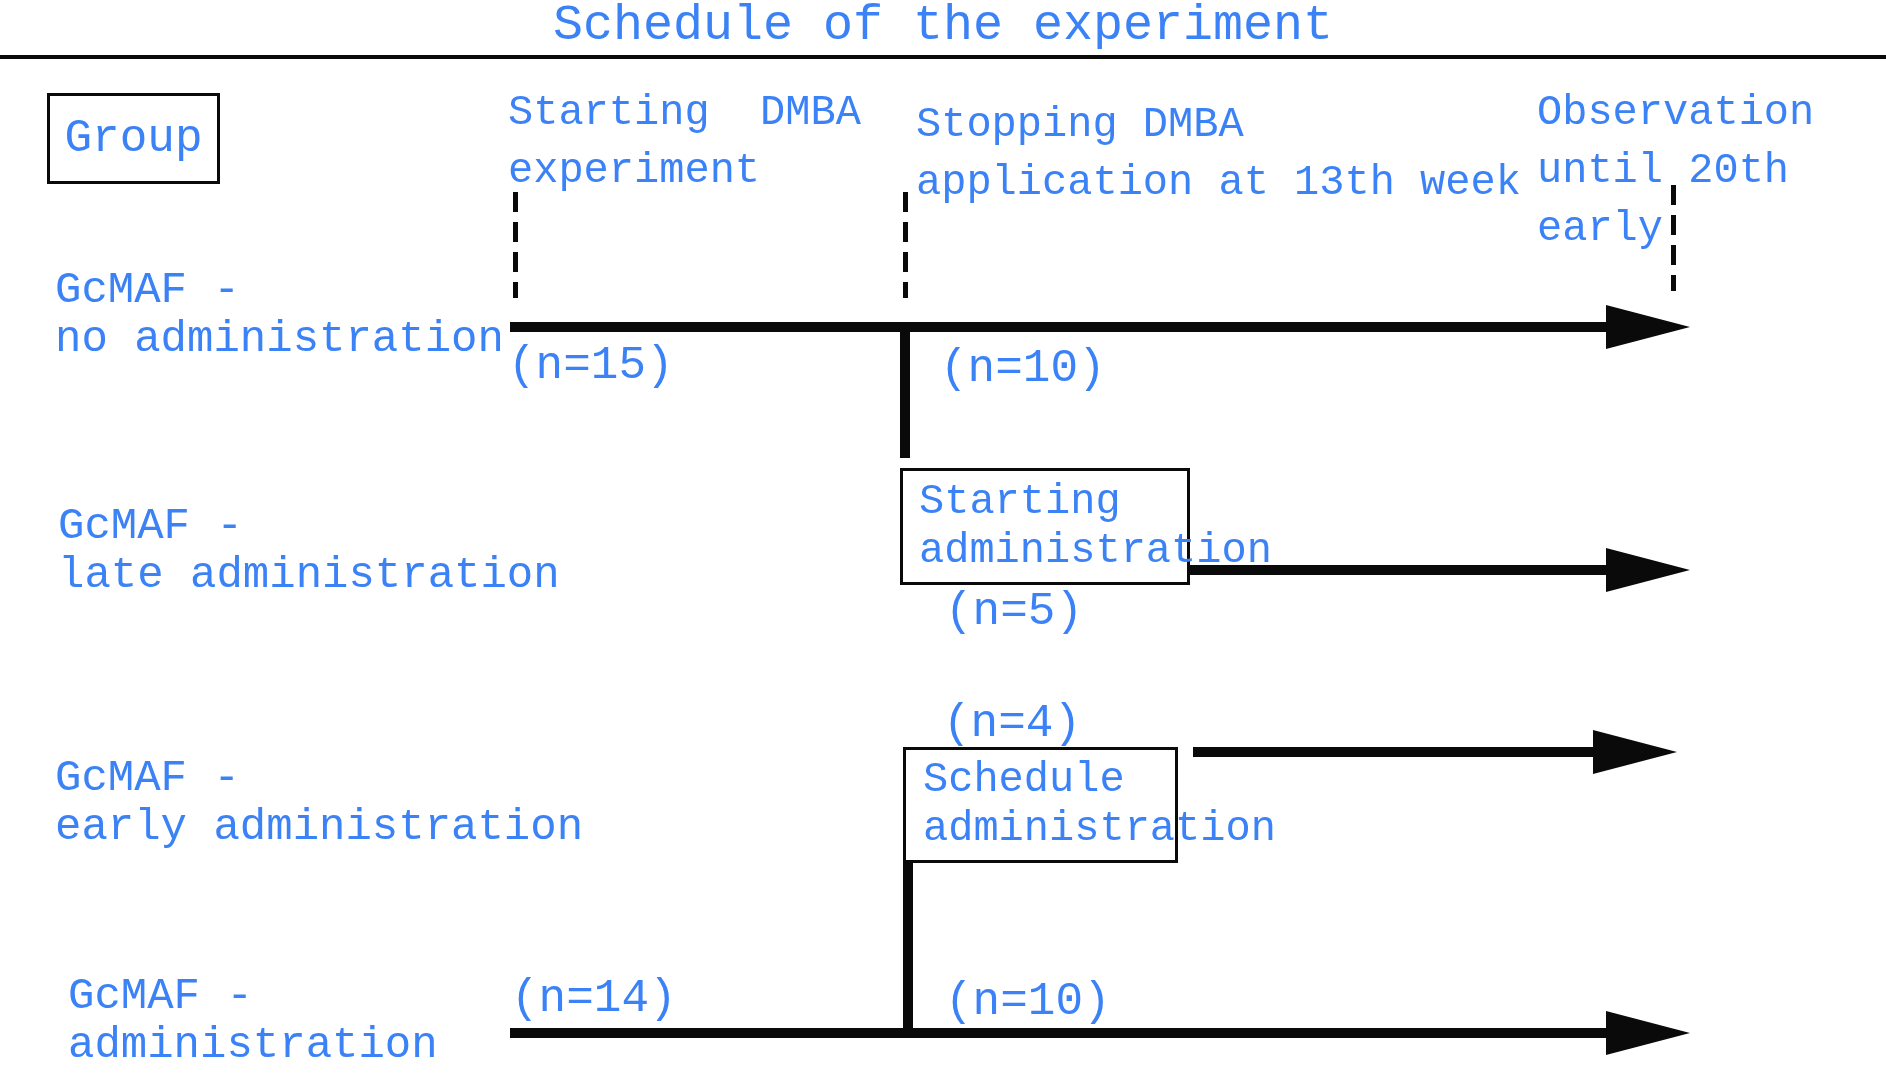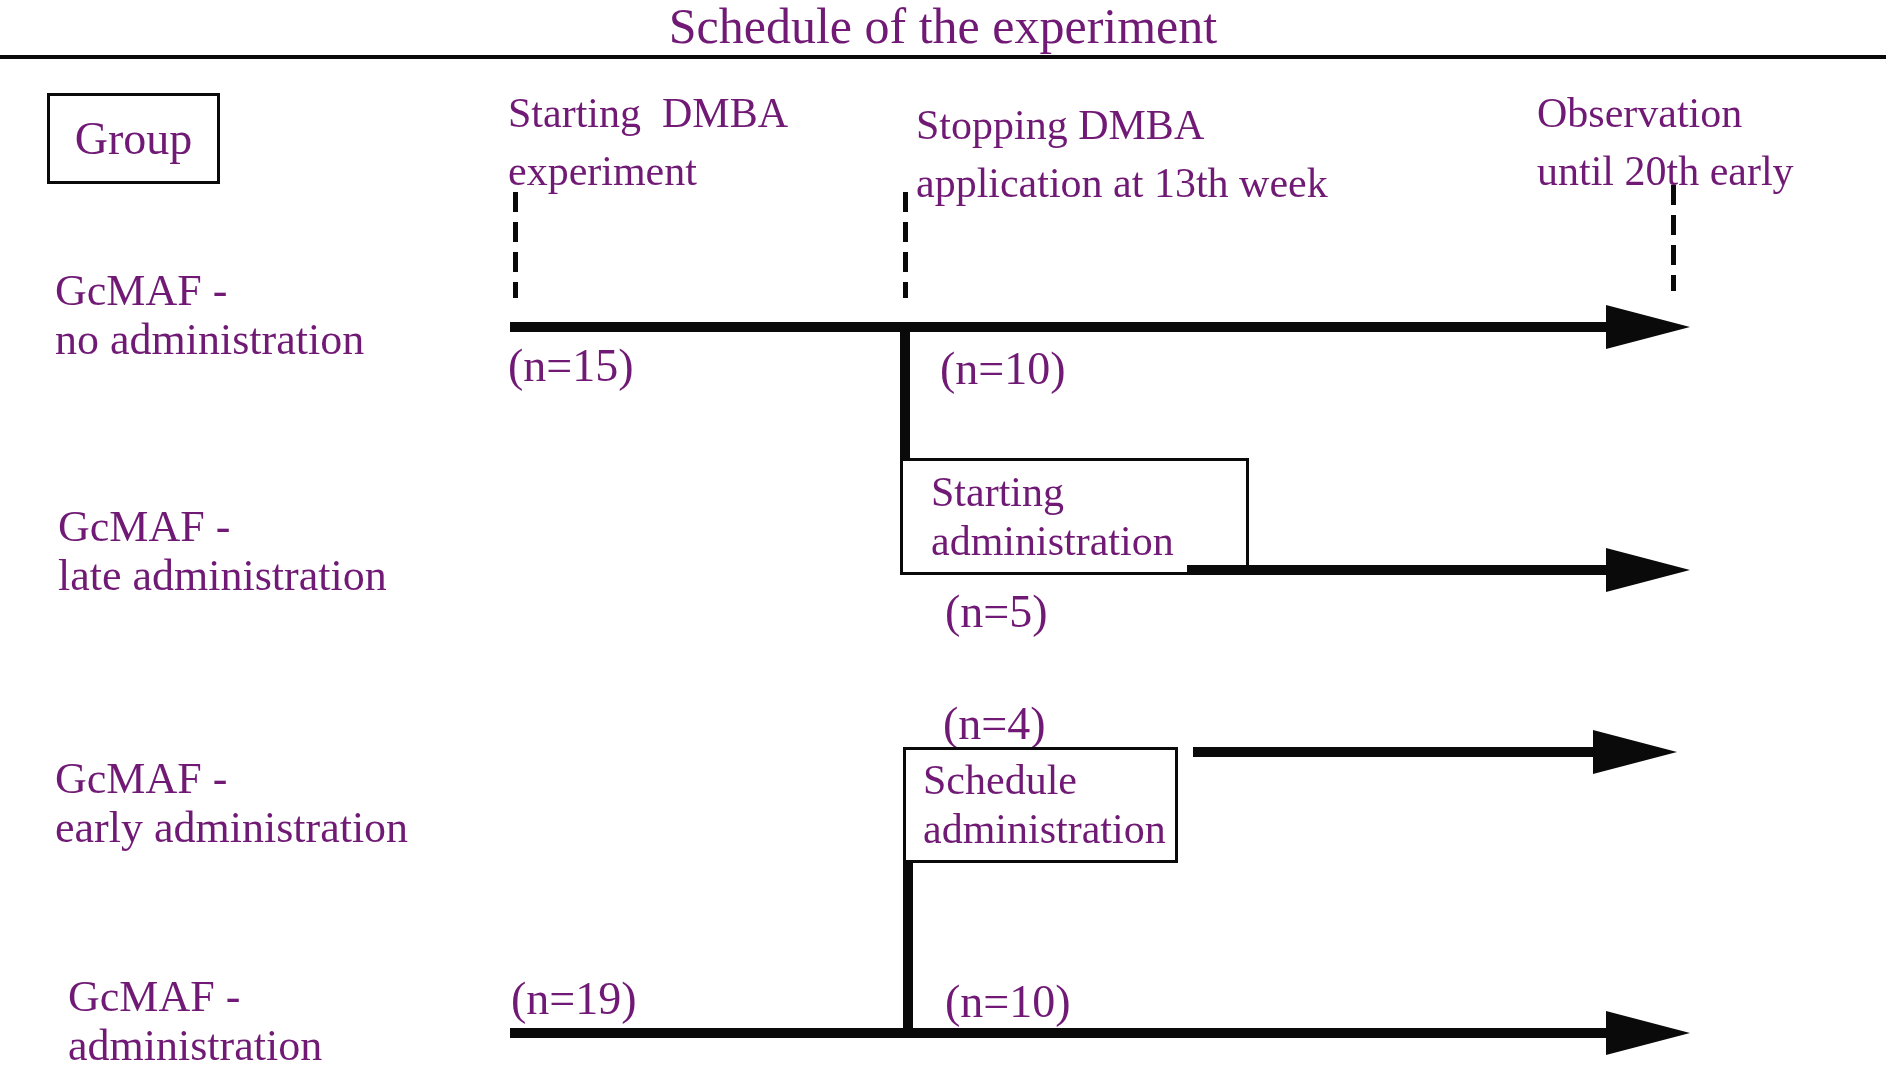--- a/index.html
+++ b/index.html
@@ -1,18 +1,18 @@
 <!DOCTYPE html>
 <html><head>
 <meta charset="utf-8">
 <style>
   html,body{margin:0;padding:0;background:#ffffff;}
   .canvas{
     position:relative;width:1886px;height:1085px;background:#ffffff;
-    font-family:Liberation Serif, serif;color:#701a75;overflow:hidden;
+    font-family:Liberation Mono, monospace;color:#3b82f6;overflow:hidden;
   }
   .abs{position:absolute;}
   .pre{white-space:pre-wrap;}
   .title{
     top:0px;left:0px;width:1886px;text-align:center;
     font-size:50px;line-height:52px;
   }
   .rule{top:55px;left:0px;width:1886px;height:4px;background:#0a0a0a;}
   .group-box{
     left:47px;top:93px;width:173px;height:91px;
@@ -46,21 +46,21 @@
   .r2-head{left:1606px;top:548px;}
   .r3-line{left:1193px;top:747px;width:400px;}
   .r3-head{left:1593px;top:730px;}
   .v2{left:903px;top:863px;height:170px;}
   .r4-line{left:510px;top:1028px;width:1096px;}
   .r4-head{left:1606px;top:1011px;}
   .event-box{
     border:3px solid #0a0a0a;box-sizing:border-box;background:#ffffff;
     font-size:42px;line-height:49px;display:flex;align-items:center;
   }
-  .boxA{left:900px;top:458px;width:349px;height:117px;padding-left:28px;}
+  .boxA{left:900px;top:468px;width:290px;height:117px;padding-left:16px;}
   .boxB{left:903px;top:747px;width:275px;height:116px;padding-left:17px;}
   .nlabel{font-size:46px;line-height:48px;}
   .n15{left:508px;top:342px;text-align:right;}
   .n10a{left:940px;top:345px;}
   .n5{left:945px;top:588px;}
   .n4{left:943px;top:700px;}
   .n14{left:511px;top:975px;}
   .n10b{left:945px;top:978px;}
   .glabel{font-size:44px;line-height:49px;}
   .g1{left:55px;top:266px;}
@@ -111,18 +111,18 @@
 early administration</div>
   <div class="abs nlabel n4">(n=4)</div>
   <div class="abs event-box pre boxB">Schedule
 administration</div>
   <div class="abs hline r3-line"></div>
   <div class="abs ahead r3-head"></div>
   <div class="abs vline v2"></div>
 
   <div class="abs glabel pre g4">GcMAF -
 administration</div>
-  <div class="abs nlabel n14">(n=19)</div>
+  <div class="abs nlabel n14">(n=14)</div>
   <div class="abs nlabel n10b">(n=10)</div>
   <div class="abs hline r4-line"></div>
   <div class="abs ahead r4-head"></div>
 
 </div>
 
 </body></html>

